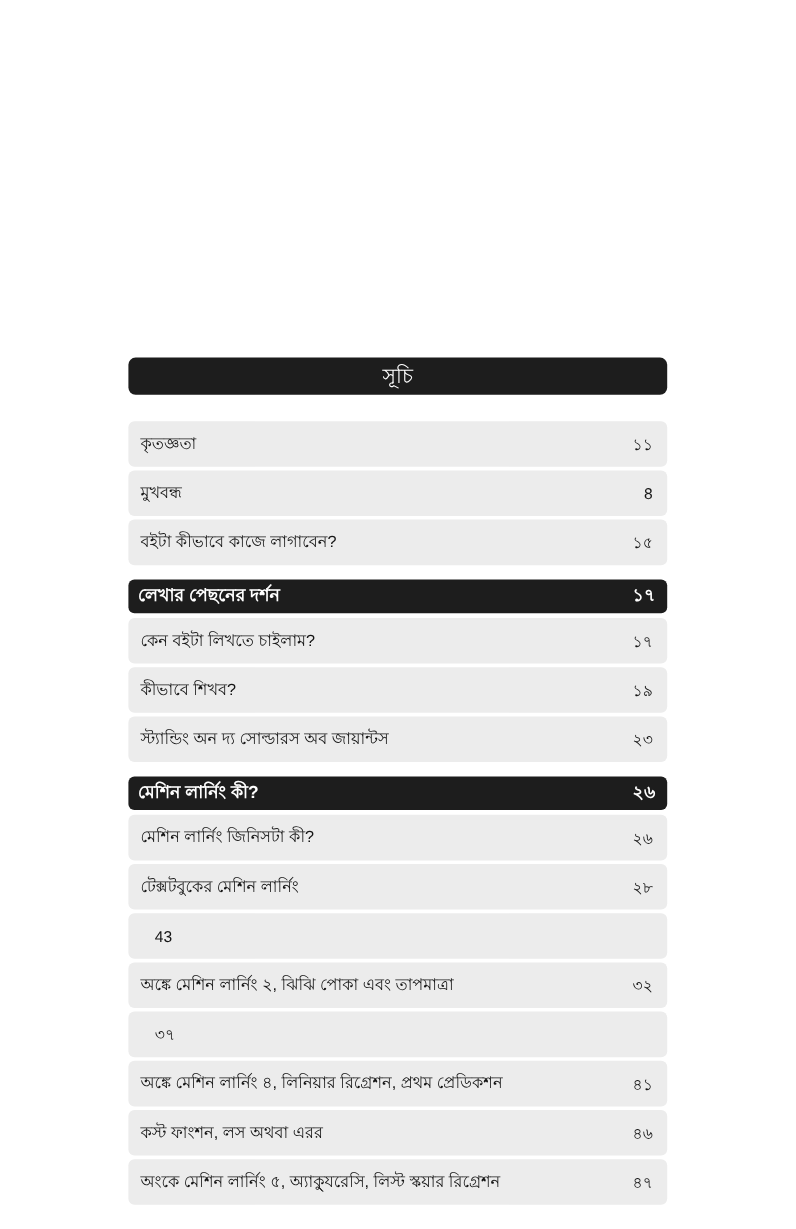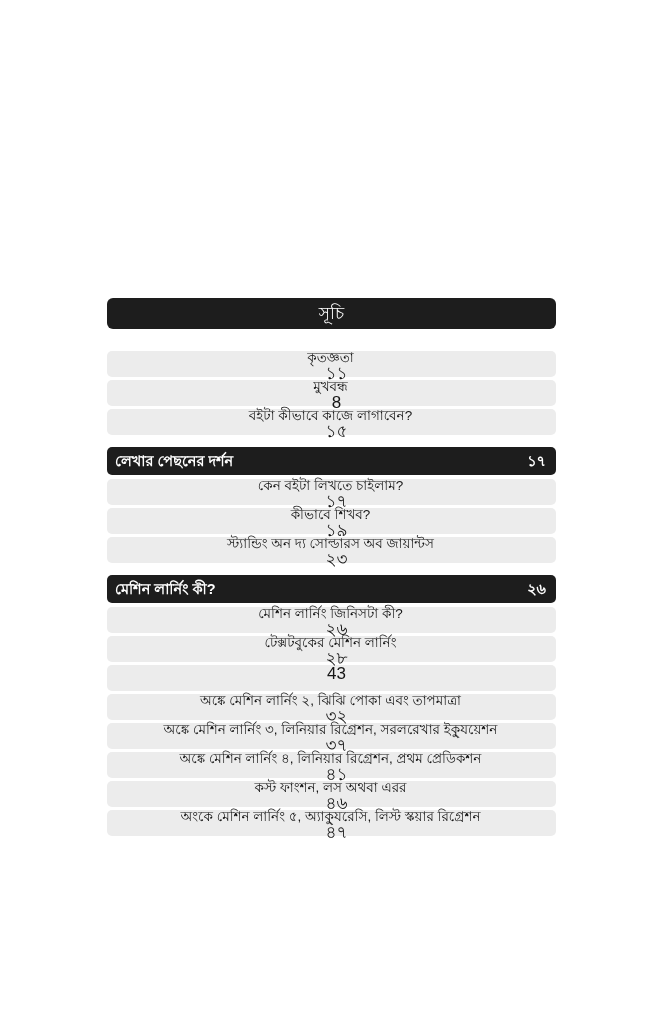--- a/index.html
+++ b/index.html
@@ -50,40 +50,39 @@
   }
   .row {
     display: flex;
     align-items: center;
     justify-content: space-between;
     box-sizing: border-box;
     border-radius: 5px;
     margin-bottom: 3px;
   }
   .row.entry {
-    height: 26px;
+    height: 38px;
     background: #ececec;
     padding: 0 12px 0 10px;
-    flex-direction: column;
   }
   .row.section {
     height: 28px;
     background: #1d1d1d;
     padding: 0 10px 0 8px;
     margin-top: 12px;
     margin-bottom: 4px;
   }
   .row-label {
     font-size: 13.5px;
     color: #151515;
     line-height: 1;
     white-space: nowrap;
   }
   .row-page {
-    font-size: 17px;
+    font-size: 13px;
     color: #151515;
     line-height: 1;
     white-space: nowrap;
     margin-left: 12px;
   }
   .row.section .row-label {
     color: #ffffff;
     font-weight: 700;
     font-size: 14.5px;
   }
@@ -145,21 +144,20 @@
           <span class="row-page">২৮</span>
         </div>
         <div class="row entry">
           <span class="row-page">43</span>
         </div>
         <div class="row entry">
           <span class="row-label">অঙ্কে মেশিন লার্নিং ২, ঝিঝি পোকা এবং তাপমাত্রা</span>
           <span class="row-page">৩২</span>
         </div>
         <div class="row entry">
-          <span class="row-label">অঙ্কে মেশিন লার্নিং ৩, লিনিয়ার রিগ্রেশন, সরলরেখার ইকু্যয়েশন</span>
           <span class="row-page">৩৭</span>
         </div>
         <div class="row entry">
           <span class="row-label">অঙ্কে মেশিন লার্নিং ৪, লিনিয়ার রিগ্রেশন, প্রথম প্রেডিকশন</span>
           <span class="row-page">৪১</span>
         </div>
         <div class="row entry">
           <span class="row-label">কস্ট ফাংশন, লস অথবা এরর</span>
           <span class="row-page">৪৬</span>
         </div>

